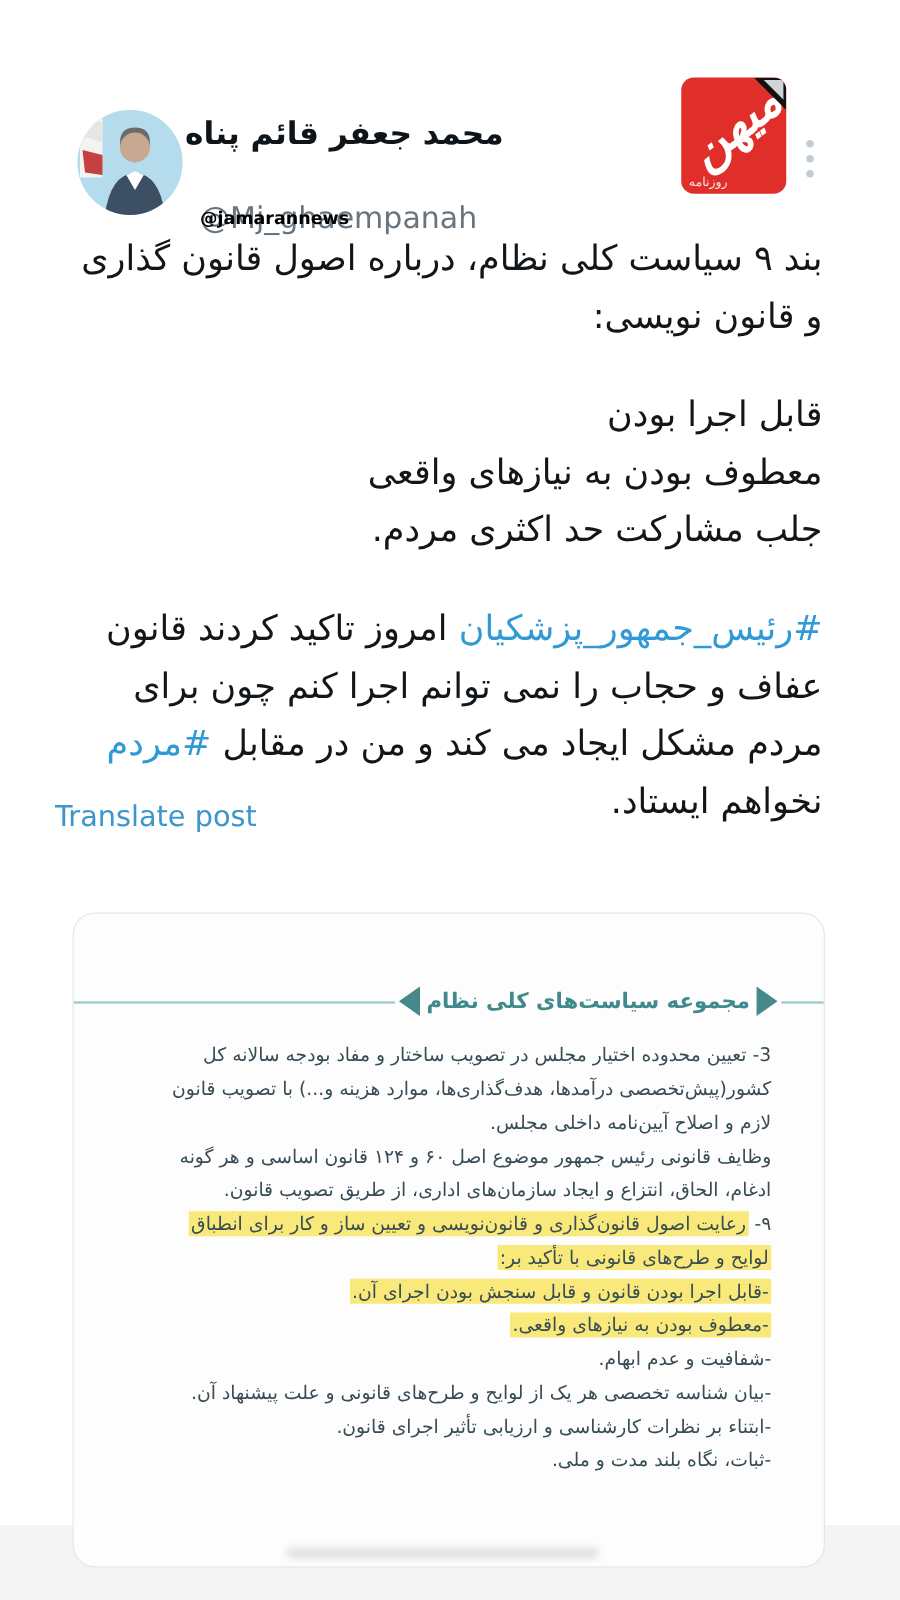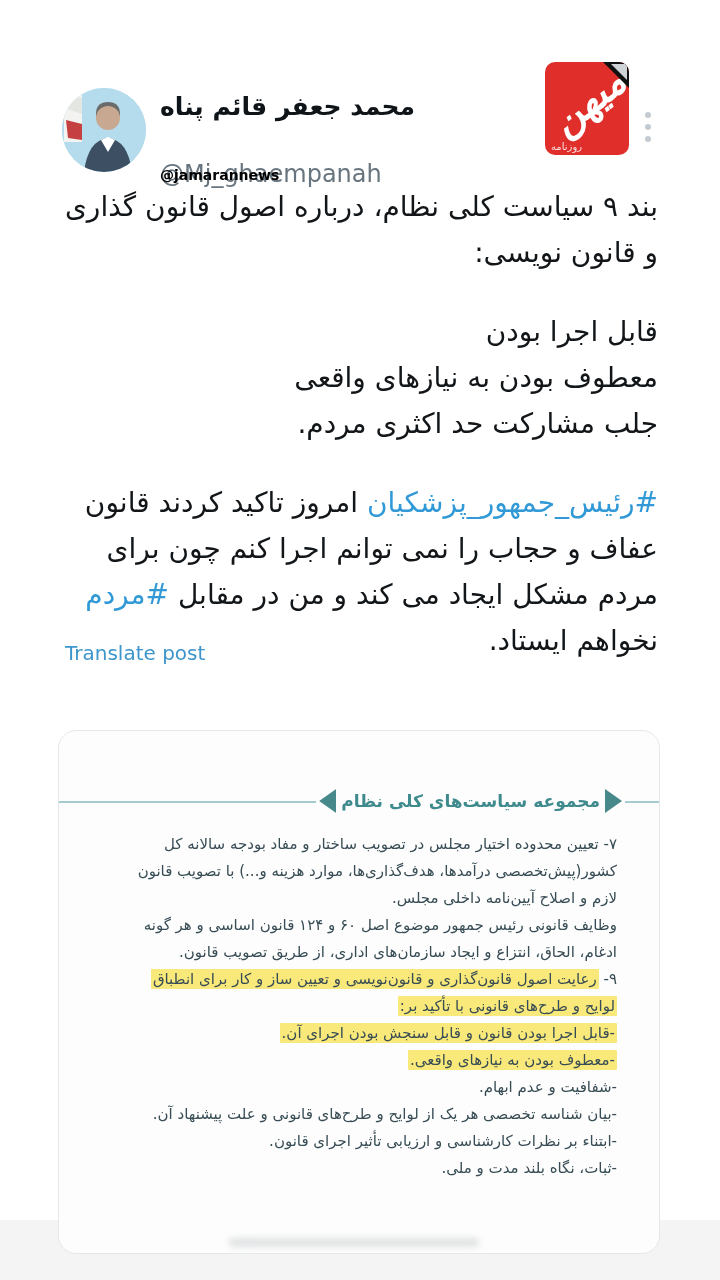--- a/index.html
+++ b/index.html
@@ -12,21 +12,21 @@
     position:absolute; left:0; right:0; top:1220px; bottom:0;
     background:#f4f4f5;
   }
   
   .avatar {
     position:absolute; left:62px; top:88px; width:84px; height:84px;
     border-radius:50%; overflow:hidden; background:#b5dcec;
   }
   .avatar svg { display:block; width:100%; height:100%; }
   .author-name {
-    position:absolute; left:160px; top:92px;
+    position:absolute; left:148px; top:92px;
     font-size:25px; font-weight:bold; color:#0f1419; direction:rtl;
   }
   .author-handle {
     position:absolute; left:160px; top:128px;
     font-size:24px; color:#68757e;margin-top:32px;
   }
   .watermark {
     position:absolute; left:160px; top:167px;
     font-size:14px; font-weight:bold; color:#000000;
   }
@@ -61,22 +61,22 @@
   }
   
   .tweet-text {
     position:absolute; left:62px; top:184px; width:596px;
     direction:rtl; text-align:right;
     font-size:28px; line-height:46px; color:#121619;
   }
   .tweet-para { margin:0 0 33px 0; }
   .hashtag { color:#3199d6; cursor:pointer; }
   .translate-link {
-    position:absolute; left:65px; top:641px;
-    font-size:20px; color:#3d96cb; cursor:pointer;
+    position:absolute; left:44px; top:641px;
+    font-size:23px; color:#3d96cb; cursor:pointer;
   }
   
   .embed-card {
     position:absolute; left:58px; top:710px; width:602px; height:524px;
     background:#fdfdfd; border:1px solid #e5e8ea; border-radius:18px;
     overflow:hidden; cursor:pointer;margin-top:20px;
   }
   .embed-header { position:absolute; left:0; right:0; top:60px; height:24px; }
   .embed-header .rule {
     position:absolute; left:0; right:0; top:10px; height:2px; background:#a5cbd1;
@@ -153,21 +153,21 @@
   <div class="embed-card">
     <div class="embed-header">
       <div class="rule"></div>
       <div class="title-box">
         <span class="orn orn-left"></span>
         <span class="embed-title">مجموعه سیاست‌های کلی نظام</span>
         <span class="orn orn-right"></span>
       </div>
     </div>
     <div class="doc-text">
-        <div class="doc-line"><span>۷- تعیین محدوده اختیار مجلس در تصویب ساختار و مفاد بودجه سالانه کل</span></div>
+        <div class="doc-line"><span>3- تعیین محدوده اختیار مجلس در تصویب ساختار و مفاد بودجه سالانه کل</span></div>
         <div class="doc-line"><span>کشور(پیش‌تخصصی درآمدها، هدف‌گذاری‌ها، موارد هزینه و...) با تصویب قانون</span></div>
         <div class="doc-line"><span>لازم و اصلاح آیین‌نامه داخلی مجلس.</span></div>
         <div class="doc-line"><span>وظایف قانونی رئیس جمهور موضوع اصل ۶۰ و ۱۲۴ قانون اساسی و هر گونه</span></div>
         <div class="doc-line"><span>ادغام، الحاق، انتزاع و ایجاد سازمان‌های اداری، از طریق تصویب قانون.</span></div>
         <div class="doc-line"><span>۹- </span><span class="hl">رعایت اصول قانون‌گذاری و قانون‌نویسی و تعیین ساز و کار برای انطباق</span></div>
         <div class="doc-line"><span class="hl">لوایح و طرح‌های قانونی با تأکید بر:</span></div>
         <div class="doc-line"><span class="hl">-قابل اجرا بودن قانون و قابل سنجش بودن اجرای آن.</span></div>
         <div class="doc-line"><span class="hl">-معطوف بودن به نیازهای واقعی.</span></div>
         <div class="doc-line"><span>-شفافیت و عدم ابهام.</span></div>
         <div class="doc-line"><span>-بیان شناسه تخصصی هر یک از لوایح و طرح‌های قانونی و علت پیشنهاد آن.</span></div>

